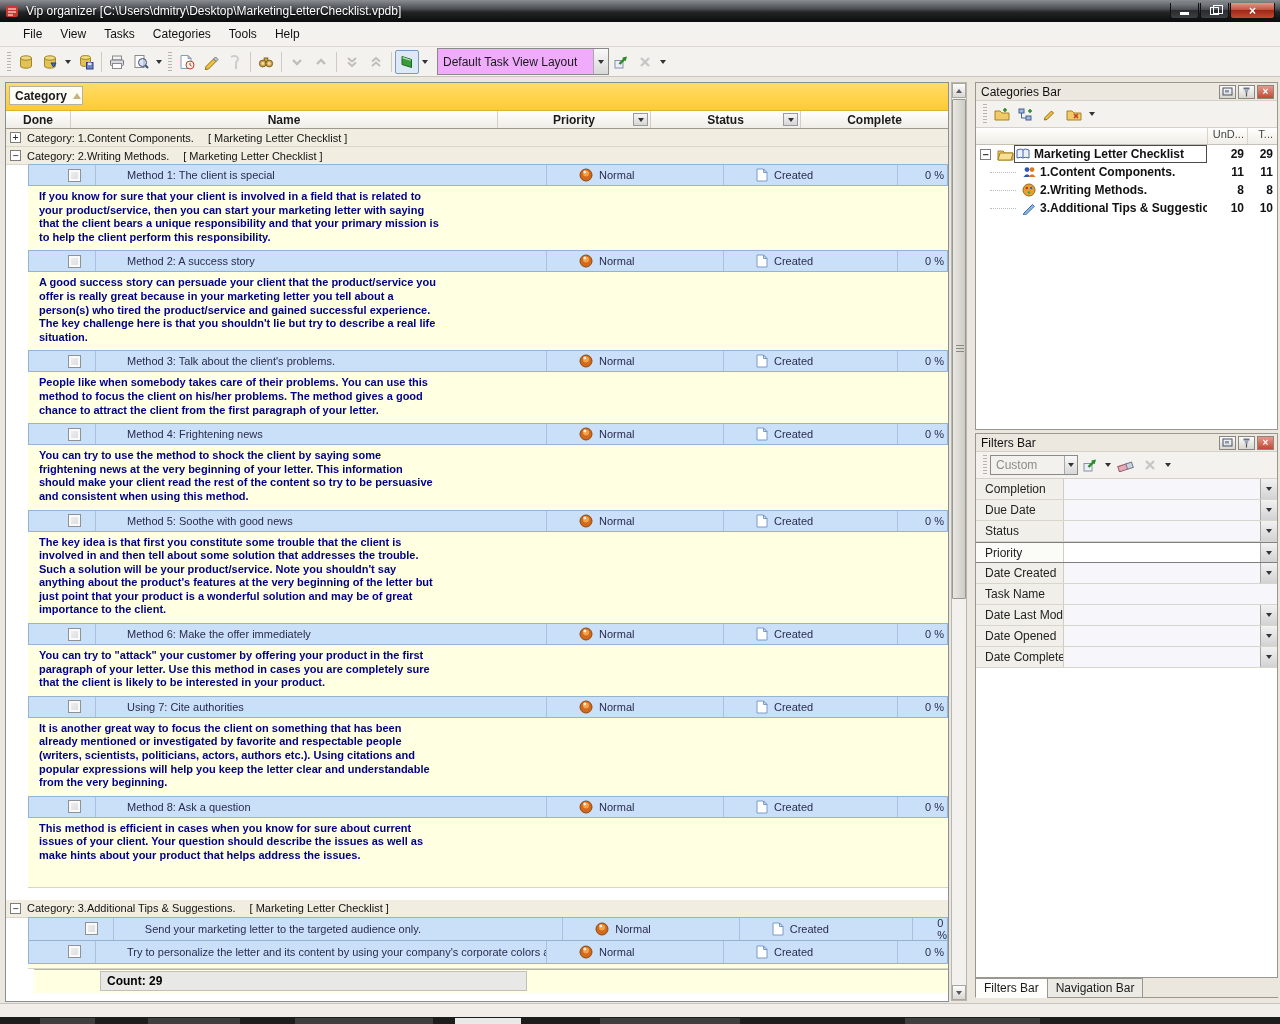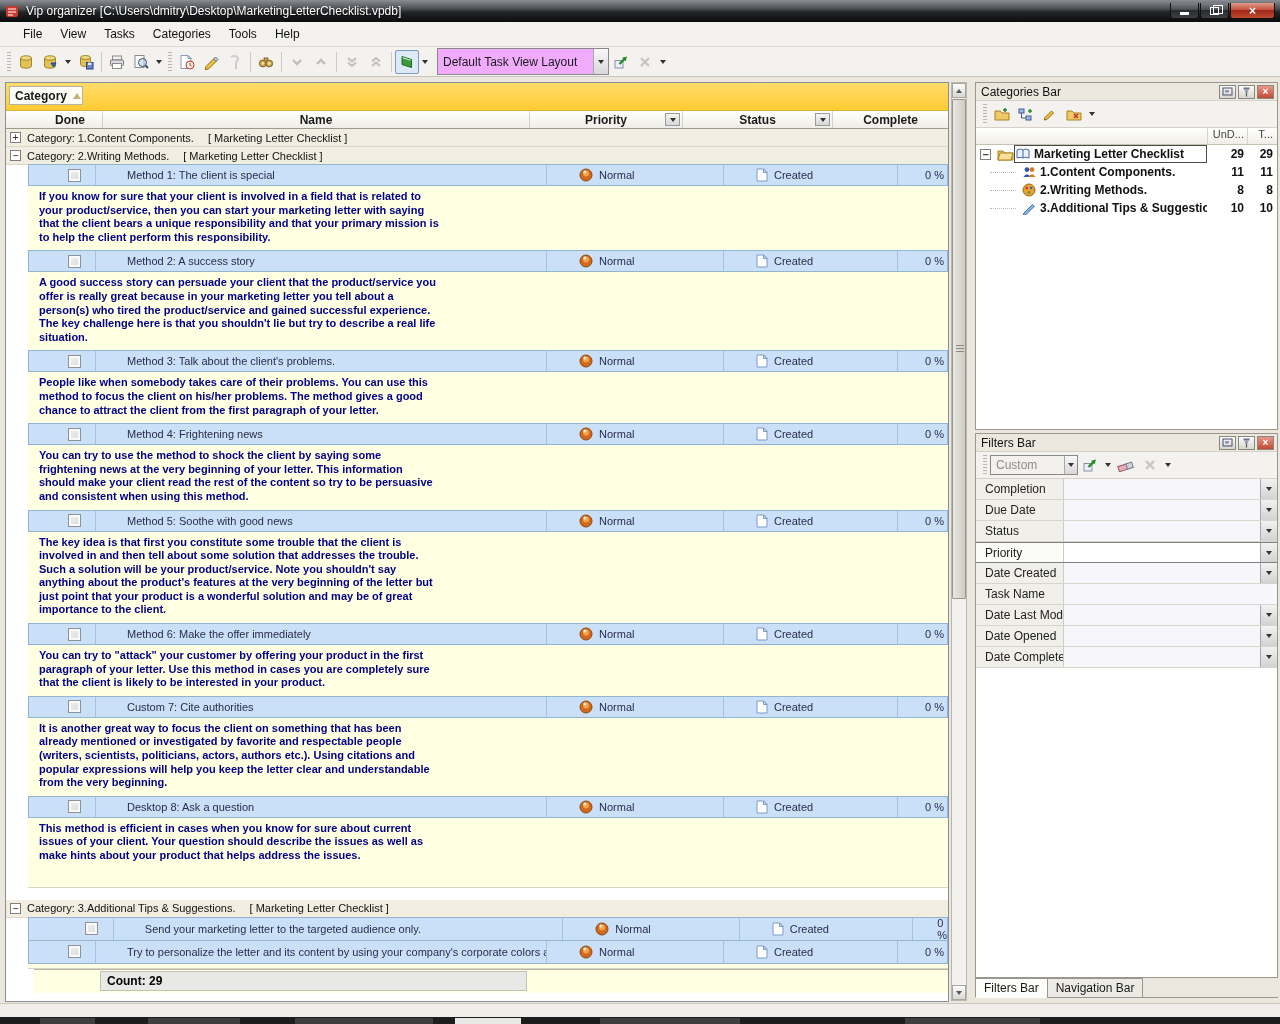--- a/index.html
+++ b/index.html
@@ -34,21 +34,21 @@
   .combo .cbtn{ width:15px; height:100%; background:linear-gradient(#f8f8f8,#d8d8d8); border-left:1px solid #a8a8a8; display:flex; align-items:center; justify-content:center; }
   
   .main{ position:absolute; top:77px; left:0; width:1280px; height:926px; }
   .listwrap{ position:absolute; left:5px; top:5px; width:944px; height:920px; background:#fff; border:1px solid #898f98; overflow:hidden; }
   .groupband{ height:28px; background:linear-gradient(#ffdc6a,#fecb31); padding:3px 0 0 3px; border-bottom:1px solid #d8b23a; }
   .groupbtn{ width:74px; height:19px; background:#fdfdf6; border:1px solid #b5b1a5; display:flex; align-items:center; padding:0 5px; }
   .groupbtn b{ font-size:12px; }
   .sort-tri{ width:0;height:0;border-left:4px solid transparent;border-right:4px solid transparent;border-bottom:6px solid #c6b27a; margin-left:6px; }
   .colheaders{ height:18px; display:flex; background:linear-gradient(#ffffff,#efede6); border-bottom:1px solid #9d998d; font-weight:bold; font-size:12px; }
   .ch{ display:flex; align-items:center; justify-content:center; border-right:1px solid #d4d0c4; position:relative; }
-  .ch-done{ width:65px;margin-left:32px; } .ch-name{ width:427px; } .ch-priority{ width:153px; } .ch-status{ width:150px; } .ch-complete{ flex:1; border-right:none; }
+  .ch-done{ width:65px; } .ch-name{ width:427px; } .ch-priority{ width:153px; } .ch-status{ width:150px; } .ch-complete{ flex:1; border-right:none; }
   .fdrop{ position:absolute; right:2px; top:2px; width:15px; height:13px; background:linear-gradient(#f6f6f6,#d6d6d6); border:1px solid #9a9a9a; display:flex; align-items:center; justify-content:center; }
   .fdrop .drop-caret{ margin:0; }
   
   .grouprow{ height:18px; background:#f1eee1; border-bottom:1px solid #dbd7c7; display:flex; align-items:center; font-size:11px; color:#111; }
   .expbox{ width:11px; height:11px; border:1px solid #7e7e7e; background:#fff; font-size:10px; line-height:9px; text-align:center; margin:0 6px 0 4px; color:#333; font-family:"DejaVu Sans Mono",monospace; }
   .gsuffix{ margin-left:14px; }
   .taskrow{ height:22px; margin-left:22px; background:#c9e0f8; border:1px solid #94b4d4; border-left:1px solid #94b4d4; display:flex; align-items:center; margin-top:-1px; color:#2b2b4e; font-size:11px; }
   .tcell{ height:100%; display:flex; align-items:center; border-right:1px solid #a8c2de;margin-left:24px; }
   .c-done{ width:43px; justify-content:center; }
   .c-name{ width:427px; padding-left:7px; white-space:nowrap; overflow:hidden; }
@@ -509,21 +509,21 @@
     </div>
     <div class="tcell c-complete">0 %</div>
   </div>
         <div class="descrow">
     <span class="dtext">You can try to "attack" your customer by offering your product in the first paragraph of your letter. Use this method in cases you are completely sure that the client is likely to be interested in your product.</span>
   </div>
         <div class="taskrow">
     <div class="tcell c-done">
             <span class="cbx"></span>
           </div>
-    <div class="tcell c-name">Custom 7: Cite authorities</div>
+    <div class="tcell c-name">Using 7: Cite authorities</div>
     <div class="tcell c-priority">
       <span class="pico">
               <svg width="14" height="14">
                 <circle cx="7" cy="7" r="6" fill="#d2691e" stroke="#8a4a10"></circle>
                 <circle cx="7" cy="5.4" r="3" fill="#f4a24a"></circle>
                 <circle cx="5.8" cy="4" r="1.4" fill="#ffffff" opacity=".85"></circle>
               </svg>
             </span>
       <span>Normal</span>
     </div>
@@ -538,21 +538,21 @@
     </div>
     <div class="tcell c-complete">0 %</div>
   </div>
         <div class="descrow">
     <span class="dtext">It is another great way to focus the client on something that has been already mentioned or investigated by favorite and respectable people (writers, scientists, politicians, actors, authors etc.). Using citations and popular expressions will help you keep the letter clear and understandable from the very beginning.</span>
   </div>
         <div class="taskrow">
     <div class="tcell c-done">
             <span class="cbx"></span>
           </div>
-    <div class="tcell c-name">Desktop 8: Ask a question</div>
+    <div class="tcell c-name">Method 8: Ask a question</div>
     <div class="tcell c-priority">
       <span class="pico">
               <svg width="14" height="14">
                 <circle cx="7" cy="7" r="6" fill="#d2691e" stroke="#8a4a10"></circle>
                 <circle cx="7" cy="5.4" r="3" fill="#f4a24a"></circle>
                 <circle cx="5.8" cy="4" r="1.4" fill="#ffffff" opacity=".85"></circle>
               </svg>
             </span>
       <span>Normal</span>
     </div>

